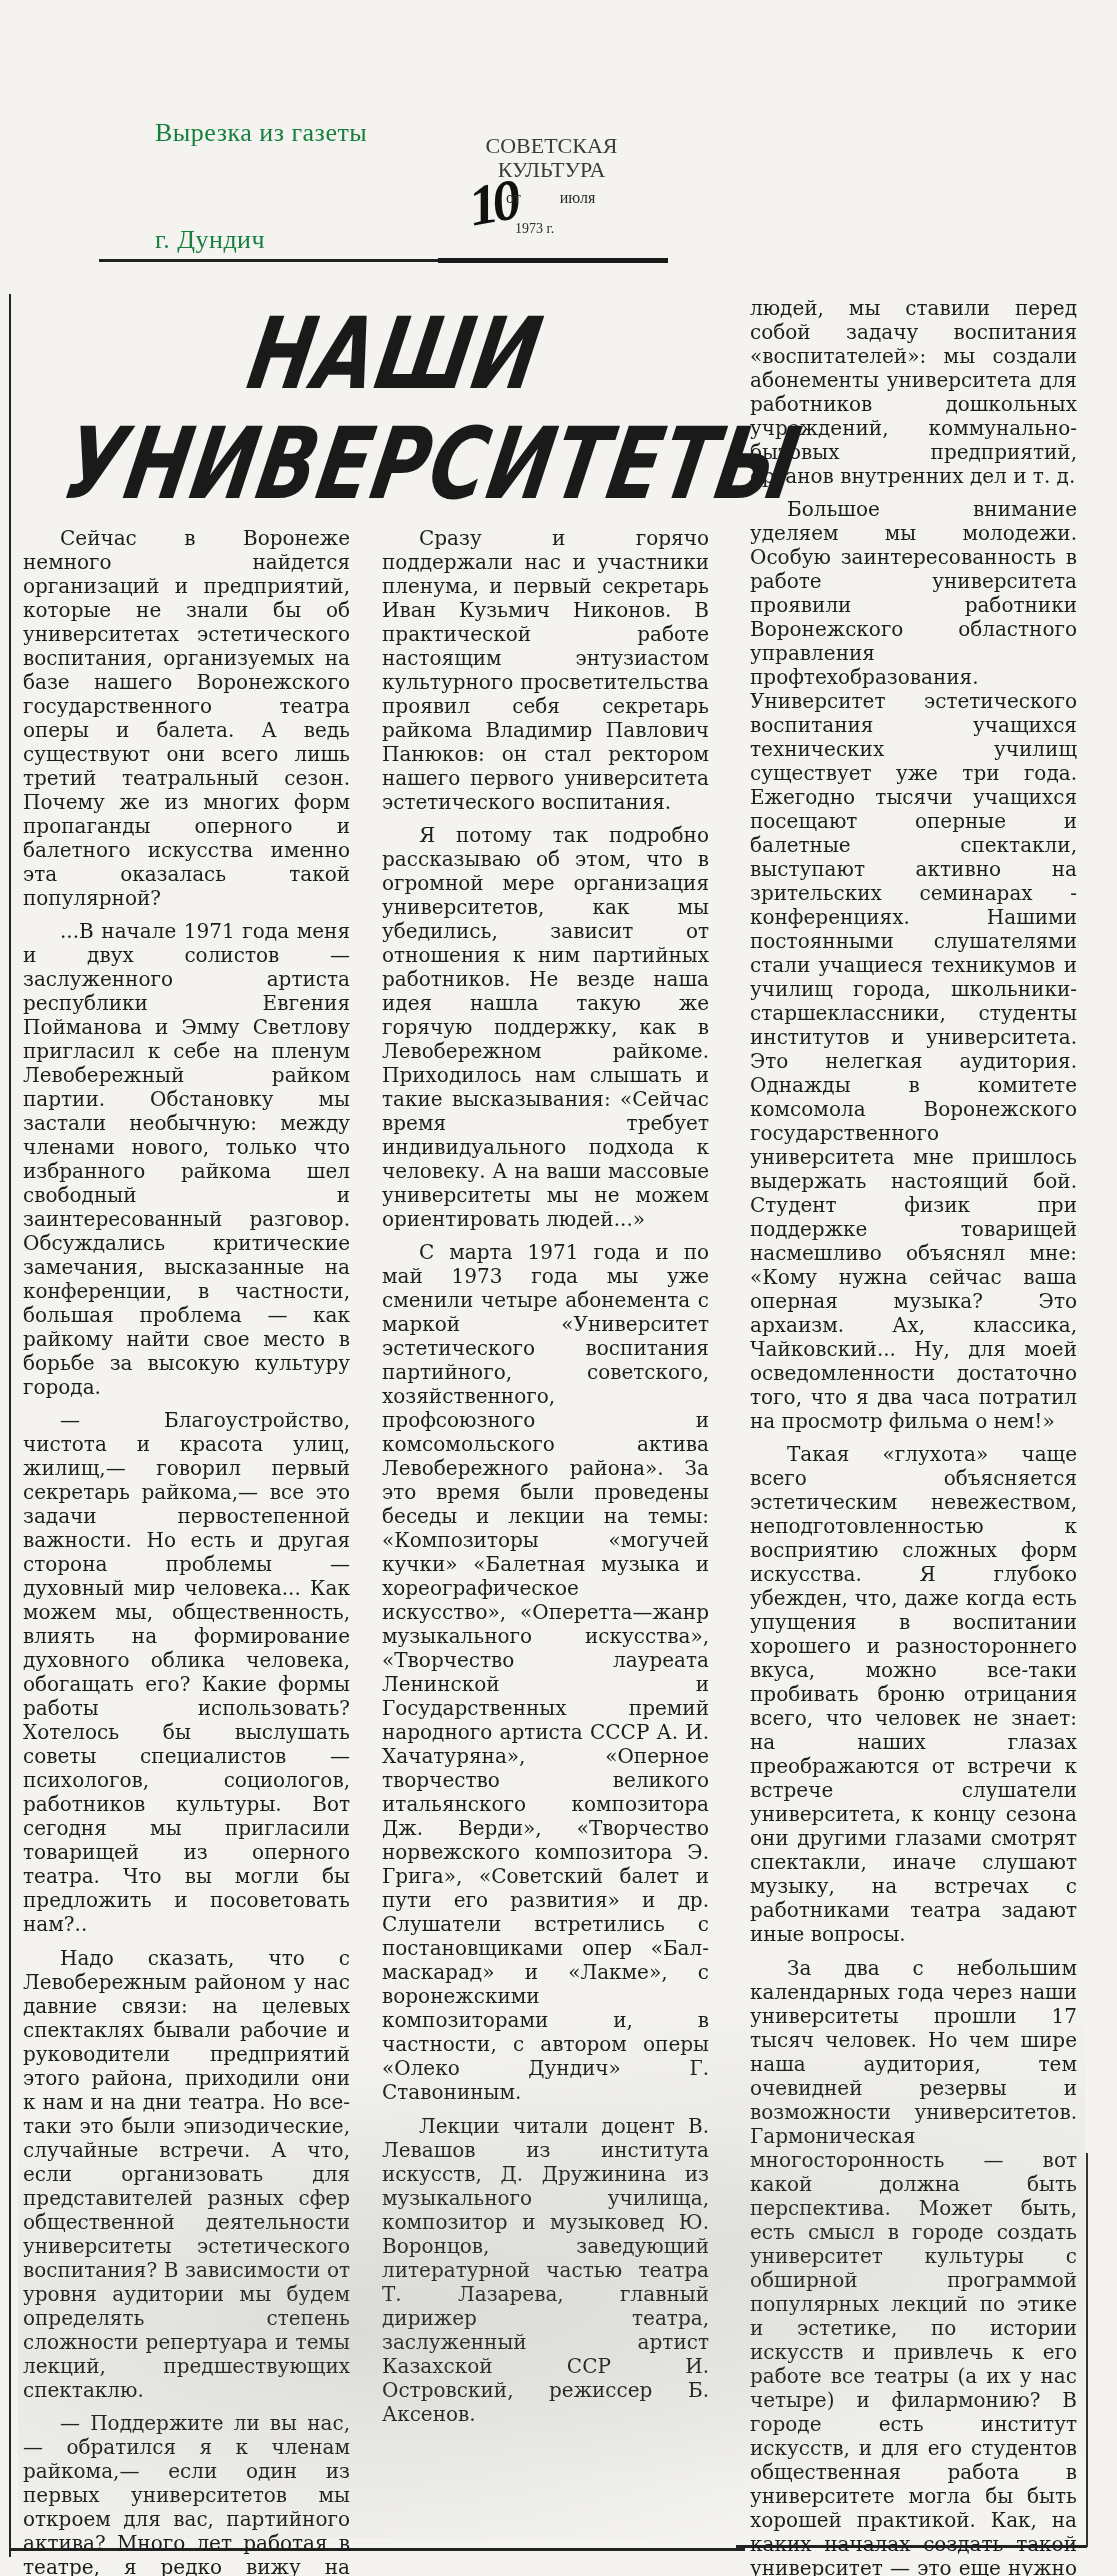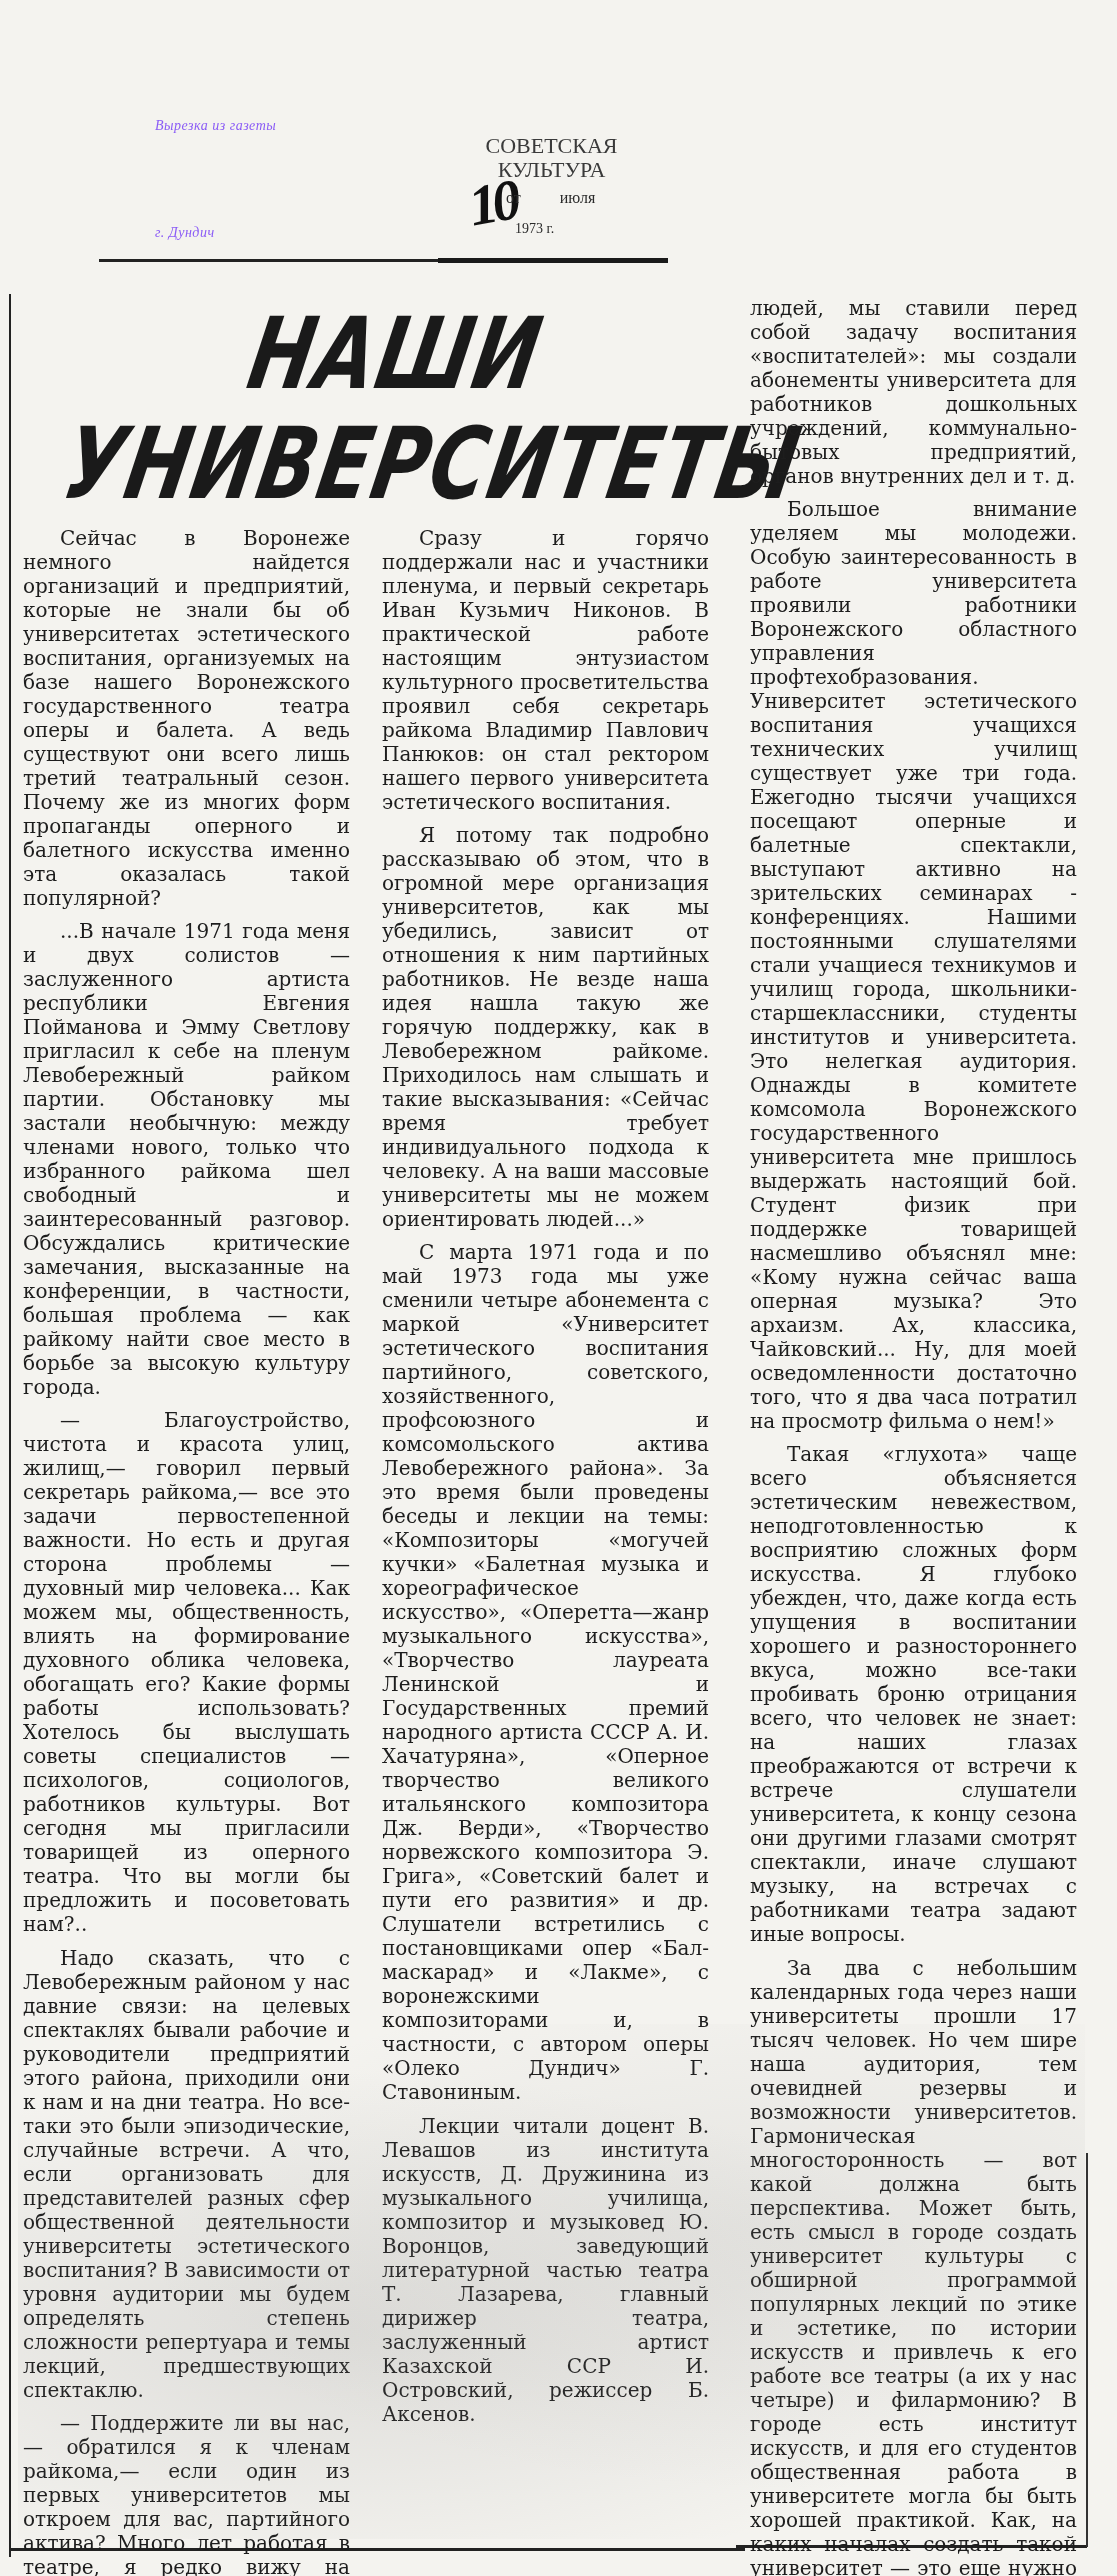--- a/index.html
+++ b/index.html
@@ -3,21 +3,21 @@
 <meta charset="utf-8">
 <style>
   html, body { margin: 0; padding: 0; }
   body {
     width: 1118px; height: 2576px; position: relative; overflow: hidden;
     background: #f4f3ef;
     font-family: "DejaVu Serif", serif;
     color: #1d1d1d;
   }
   .stamp { position: absolute; left: 0; top: 0; width: 1118px; height: 267px; }
-  .stamp-label { position: absolute; font-family: "Liberation Serif", serif; font-size: 14px; color: #8b5cf6; letter-spacing: 0.5px; font-style: italic; }
+  .stamp-label { position: absolute; font-family: "Liberation Serif", serif; font-size: 26px; color: #15803d; letter-spacing: 0.5px; }
   .stamp-newspaper { position: absolute; left: 478px; top: 134px; width: 147px; text-align: center; font-family: "Liberation Serif", serif; font-size: 22px; line-height: 24px; color: #3a3a3a; }
   .stamp-date { position: absolute; left: 506px; top: 189px; font-family: "Liberation Serif", serif; font-size: 16px; color: #2a2a2a; }
   .stamp-hand { position: absolute; left: 469px; top: 170px; font-family: "Liberation Serif", serif; font-style: italic; font-size: 57px; font-weight: bold; color: #111; transform: rotate(-10deg); letter-spacing: -5.5px; }
   .stamp-year { position: absolute; left: 515px; top: 221px; font-family: "Liberation Serif", serif; font-size: 14px; color: #2a2a2a; }
   .stamp-rule { position: absolute; left: 99px; top: 259px; width: 339px; height: 2.8px; background: #222; }
   .stamp-rule2 { position: absolute; left: 438px; top: 258px; width: 230px; height: 4.6px; background: #1a1a1a; }
 
   .clip-left-border { position: absolute; left: 9.2px; top: 294px; width: 1.8px; height: 2263px; background: #222; }
   .clip-bottom-border { position: absolute; left: 9.2px; top: 2548px; width: 736px; height: 2.8px; background: #222; }
   .clip-bottom-border2 { position: absolute; left: 736px; top: 2545px; width: 351px; height: 2.8px; background: #222; }

